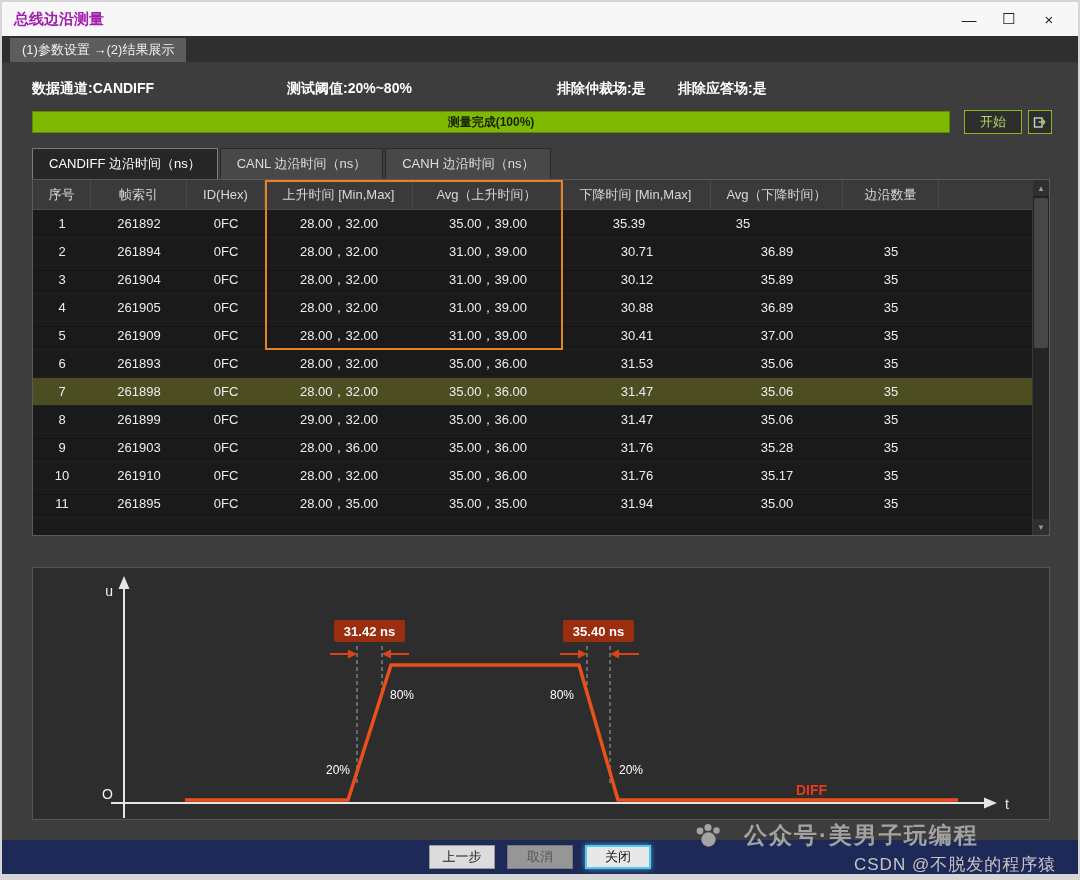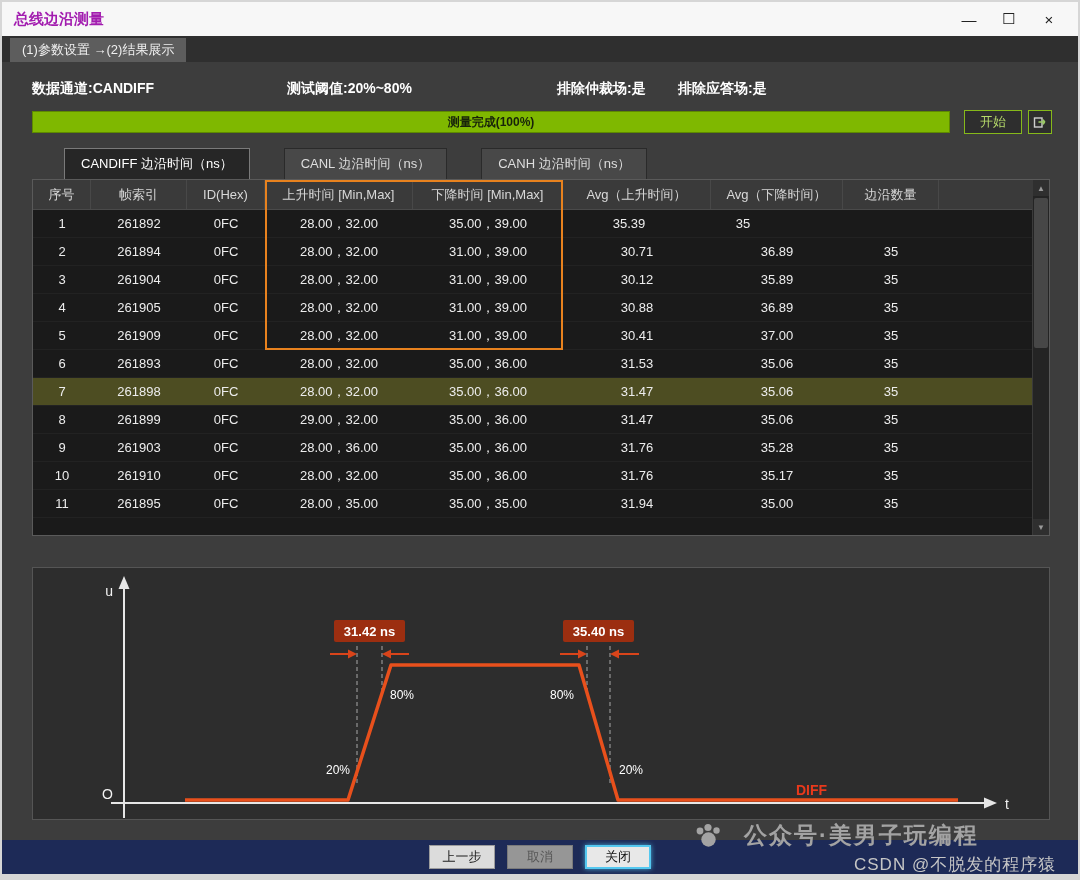--- a/index.html
+++ b/index.html
@@ -36,21 +36,21 @@
                border:1px solid #86b91a; color:#b5d96a; font-size:13px; display:flex;
                align-items:center; justify-content:center; cursor:pointer; }
   .export-btn { position:absolute; top:108px; left:1026px; width:24px; height:24px; background:#2e2e2e;
                 border:1px solid #86b91a; display:flex; align-items:center; justify-content:center;
                 cursor:pointer; }
 
   
   .tab-strip { position:absolute; top:146px; left:30px; display:flex; height:31px; }
   .tab { height:31px; display:flex; align-items:center; padding:0 16px; font-size:13px;
          background:#484848; color:#dedede; border:1px solid #2a2a2a; border-bottom:none;
-         margin-right:2px; cursor:pointer;margin-left:32px; }
+         margin-right:2px; cursor:pointer; }
   .tab.active { background:#262626; color:#ffffff; border-color:#7a7a7a; }
 
   
   .table-panel { position:absolute; top:177px; left:30px; width:1018px; height:357px;
                  background:#1a1a1a; border:1px solid #5a5a5a; display:flex; }
   .table-main { position:relative; flex:1; overflow:hidden; }
   .thead { display:flex; height:30px; background:#3a3a3a; border-bottom:1px solid #4a4a4a; }
   .th { display:flex; align-items:center; justify-content:center; font-size:13px; color:#d8d8d8;
         border-right:1px solid #484848; height:100%; cursor:default; }
   .th.cfill { flex:1; border-right:none; }
@@ -140,22 +140,22 @@
     <div class="tab">CANH 边沿时间（ns）</div>
   </div>
 
   <div class="table-panel">
     <div class="table-main">
       <div class="thead" id="thead">
           <div class="th c0">序号</div>
           <div class="th c1">帧索引</div>
           <div class="th c2">ID(Hex)</div>
           <div class="th c3">上升时间 [Min,Max]</div>
+          <div class="th c5">Avg（上升时间）</div>
           <div class="th c4">下降时间 [Min,Max]</div>
-          <div class="th c5">Avg（上升时间）</div>
           <div class="th c6">Avg（下降时间）</div>
           <div class="th c7">边沿数量</div>
           <div class="th cfill"></div>
         </div>
       <div id="tbody">
           <div class="trow">
             <div class="tcell c0">1</div>
             <div class="tcell c1">261892</div>
             <div class="tcell c2">0FC</div>
             <div class="tcell c3">28.00，32.00</div>

